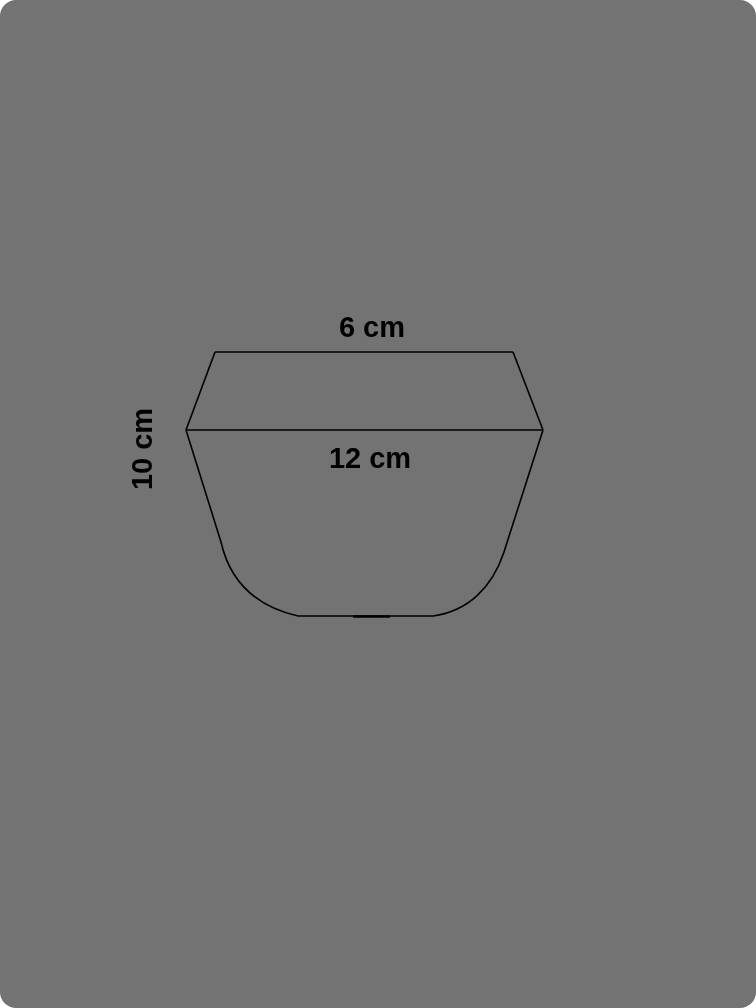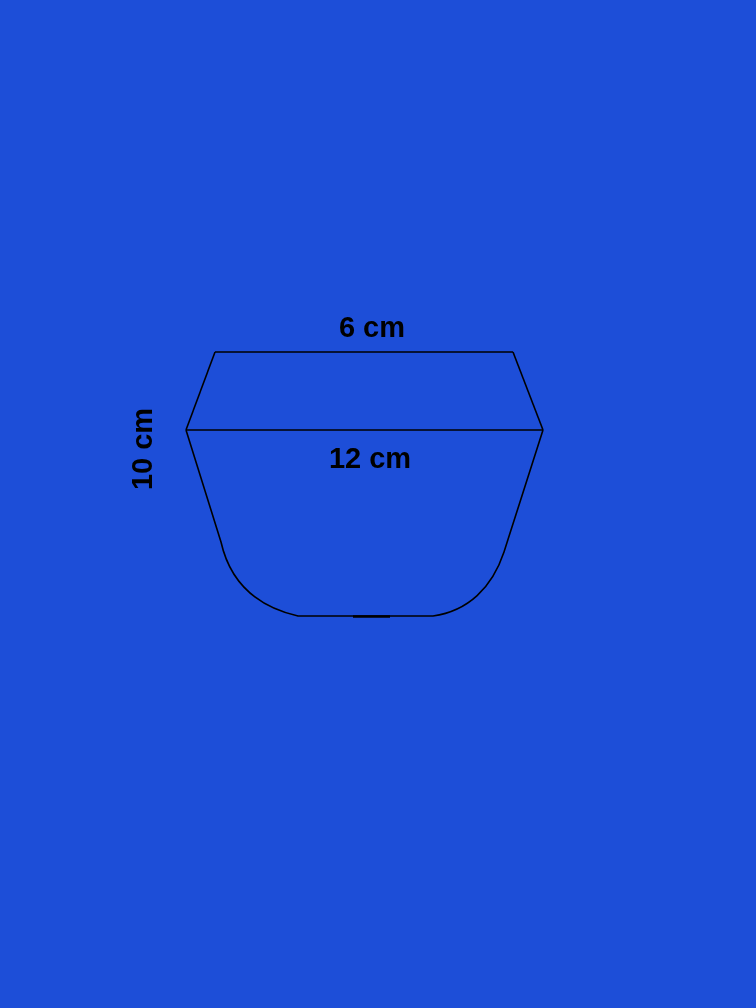--- a/index.html
+++ b/index.html
@@ -4,23 +4,24 @@
 <style>
   html, body {
     margin: 0;
     padding: 0;
     background: #ffffff;
   }
   .page {
     position: relative;
     width: 756px;
     height: 1008px;
-    background: #1d4ed8;
+    background: #737373;
     overflow: hidden;
     font-family: "Liberation Sans", sans-serif;
+    border-radius: 16px;
   }
   svg.figure {
     position: absolute;
     top: 0;
     left: 0;
     width: 756px;
     height: 1008px;
     display: block;
   }
   .dim-label {

